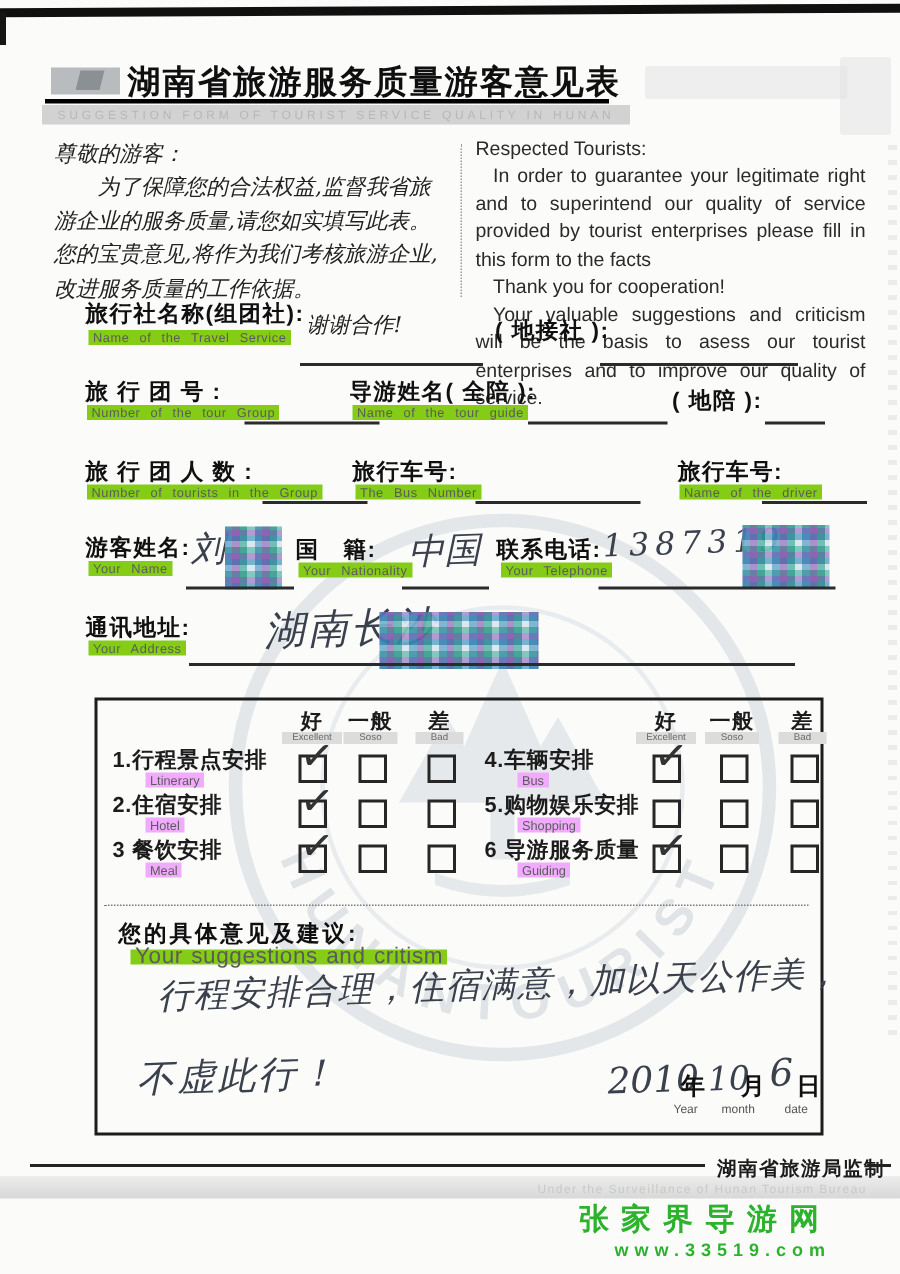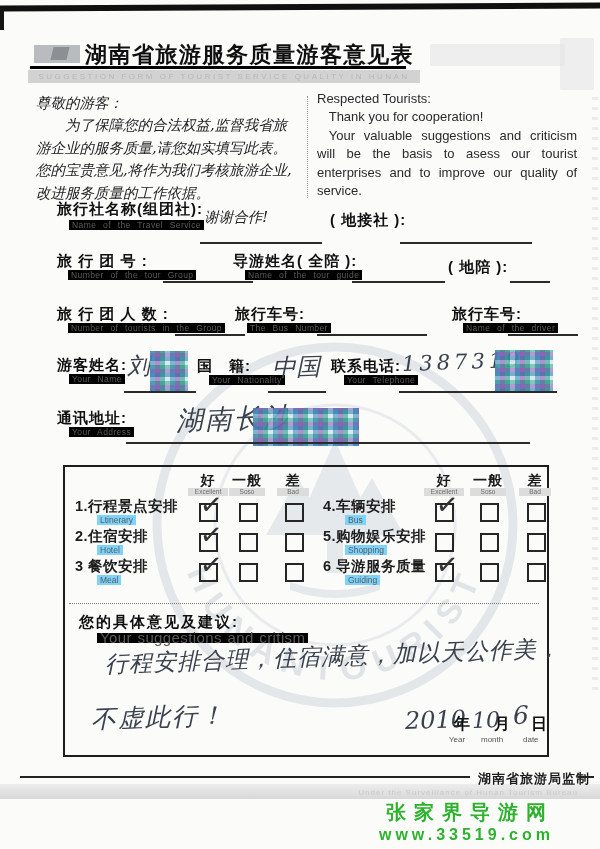--- a/index.html
+++ b/index.html
@@ -27,48 +27,48 @@
       font-family:"DejaVu Serif",serif;font-style:italic;}
   .intro-cn p{margin:0;text-indent:2em;}
   .intro-cn .salut{text-indent:0;}
   .intro-cn .closing{text-align:right;padding-right:2.2em;margin-top:2px;}
   .intro-divider{left:307px;top:96px;height:102px;border-left:1px dotted #9a9a9a;width:0;}
   .intro-en{left:317px;top:90px;width:260px;font-size:13px;line-height:1.42;text-align:justify;color:#2a2a2a;}
   .intro-en p{margin:0;text-indent:.9em;}
   .intro-en .salut{text-indent:0;}
   
   .cnl{font-size:15px;font-weight:bold;letter-spacing:1px;color:#101010;white-space:nowrap;}
-  .sub{font-size:8.5px;color:#5b5b5b;background:#000000;padding:0 3px;letter-spacing:.4px;
-       word-spacing:4px;white-space:nowrap;line-height:10px;margin-left:10px;}
+  .sub{font-size:8.5px;color:#5b5b5b;background:#84cc16;padding:0 3px;letter-spacing:.4px;
+       word-spacing:4px;white-space:nowrap;line-height:10px;}
   .uline{background:#2b2b2b;height:1.5px;}
   .hand{font-family:"DejaVu Serif",serif;font-style:italic;color:#3a414d;white-space:nowrap;
         transform:rotate(-2deg);transform-origin:left center;}
   .mosaic{image-rendering:pixelated;opacity:.93;
     background-image:
       repeating-linear-gradient(0deg, rgba(96,170,205,.85) 0 4px, rgba(178,140,208,.85) 4px 8px,
         rgba(110,200,186,.85) 8px 12px, rgba(235,242,246,.85) 12px 16px),
       repeating-linear-gradient(90deg, #7fb8d8 0 5px, #b391cc 5px 10px, #6fc3b9 10px 15px, #e9f1f5 15px 20px);
     background-blend-mode:multiply;}
   
   #rate-box{left:63px;top:465px;width:482px;height:288px;border:2.5px solid #1d1d1d;background:transparent;}
   .hdr-cn{font-size:14px;font-weight:bold;text-align:center;letter-spacing:1px;}
   .hdr-en{font-size:6.5px;color:#6a6a6a;background:#dcdcdc;text-align:center;line-height:8px;}
   .item-cn{font-size:14.5px;font-weight:bold;letter-spacing:.5px;white-space:nowrap;}
-  .item-en{font-size:8.5px;color:#5b5b5b;background:#7dd3fc;padding:0 3px;white-space:nowrap;line-height:10px;}
+  .item-en{font-size:8.5px;color:#5b5b5b;background:#f0abfc;padding:0 3px;white-space:nowrap;line-height:10px;}
   .cb{width:15px;height:15px;border:2px solid #262626;}
   .cb.checked::after{content:"✓";position:absolute;left:-1px;top:-14px;font-size:27px;line-height:1;
       color:#333;font-family:"DejaVu Sans",sans-serif;transform:rotate(6deg);font-weight:bold;}
   .dotline{border-top:1.5px dotted #787878;height:0;}
   
   .foot-rule{background:#232323;height:2px;}
   .foot-label{font-size:13px;font-weight:bold;letter-spacing:1px;white-space:nowrap;}
   .foot-en{font-size:8px;color:#c6cbc6;letter-spacing:1px;white-space:nowrap;}
   .site{text-align:right;color:#2db22d;text-shadow:0 0 2px #fff,0 0 2px #fff;}
   .site .nm{font-size:20px;font-weight:bold;letter-spacing:8px;white-space:nowrap;}
-  .site .url{font-size:16px;font-weight:bold;letter-spacing:4px;white-space:nowrap;}
+  .site .url{font-size:12px;font-weight:bold;letter-spacing:4px;white-space:nowrap;}
 </style>
 </head>
 <body>
 
 <div class="abs topbar"></div>
 <div class="abs topnub"></div>
 <div class="abs edge-strip"></div>
 <div class="abs graypatch" style="left:430px;top:44px;width:135px;height:22px;"></div>
 <div class="abs graypatch" style="left:560px;top:38px;width:34px;height:52px;"></div>
 <div class="abs grayband-bottom"></div>
@@ -101,20 +101,21 @@
 <div class="abs subtitle-band">SUGGESTION FORM OF TOURIST SERVICE QUALITY IN HUNAN</div>
 
 <div class="abs intro-cn">
   <p class="salut">尊敬的游客：</p>
   <p>为了保障您的合法权益,监督我省旅游企业的服务质量,请您如实填写此表。您的宝贵意见,将作为我们考核旅游企业,改进服务质量的工作依据。</p>
   <div class="closing">谢谢合作!</div>
 </div>
 <div class="abs intro-divider"></div>
 <div class="abs intro-en">
   <p class="salut">Respected Tourists:</p>
+  <p>In order to guarantee your legitimate right and to superintend our quality of service provided by tourist enterprises please fill in this form to the facts</p>
   <p>Thank you for cooperation!</p>
   <p>Your valuable suggestions and criticism will be the basis to asess our tourist enterprises and to improve our quality of service.</p>
 </div>
 
 <div class="abs cnl" style="left:57px;top:200px;">旅行社名称(组团社):</div>
 <div class="abs sub" style="left:59px;top:220px;">Name of the Travel Service</div>
 <div class="abs uline" style="left:200px;top:242px;width:122px;"></div>
 <div class="abs cnl" style="left:330px;top:211px;">( 地接社 ):</div>
 <div class="abs uline" style="left:400px;top:242px;width:132px;"></div>
 

